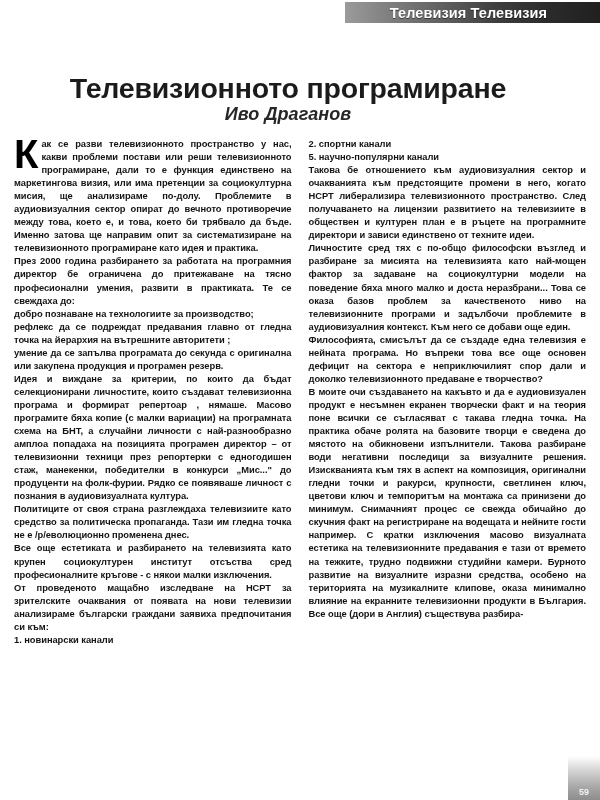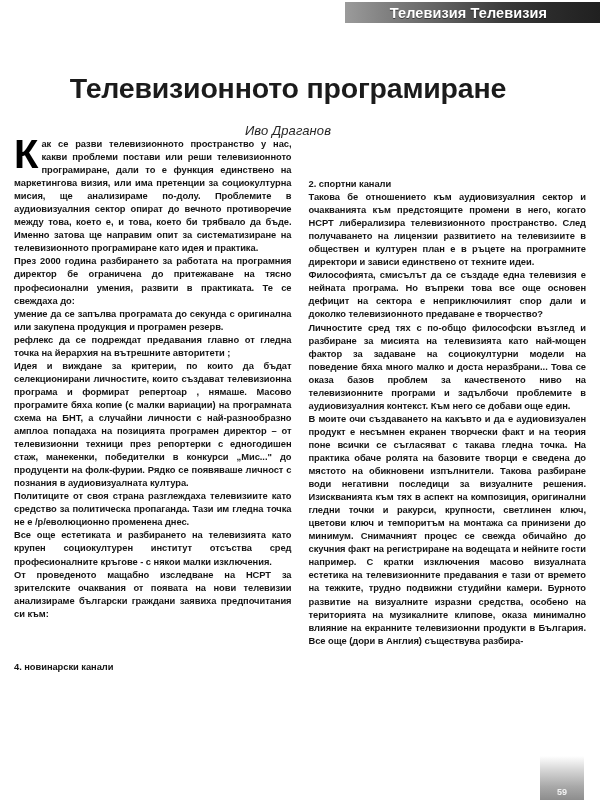--- a/index.html
+++ b/index.html
@@ -49,24 +49,24 @@
   }
   .doc-title {
     font-size: 28.5px;
     font-weight: bold;
     color: #1b1b1b;
     letter-spacing: -0.2px;
     line-height: 1.05;
     white-space: nowrap;
   }
   .doc-author {
-    margin-top: 19px;
-    font-size: 13px;
+    margin-top: 0;
+    font-size: 18px;
     font-style: italic;
-    font-weight: normal;
+    font-weight: bold;
     color: #262626;
     letter-spacing: 0.1px;
   }
 
   
   .columns {
     position: absolute;
     top: 138px;
     left: 14px;
     width: 572px;
@@ -80,21 +80,20 @@
     color: #141414;
     text-align: justify;
     font-weight: bold;
     letter-spacing: -0.05px;
   }
   .col p {
     margin: 0;
   }
   .col p.list-item {
     text-align: left;
-    margin-top: 40px;
   }
   .col p:last-child {
     text-align: justify;
   }
 
   
   .dropcap-para {
     position: relative;
     min-height: 40px;
   }
@@ -110,23 +109,23 @@
   }
 
   
   .col, .doc-title, .doc-author {
     -webkit-font-smoothing: antialiased;
   }
 
   
   .page-number {
     position: absolute;
-    right: 16px;
+    right: 0px;
     bottom: 0px;
-    width: 44px;
+    width: 32px;
     height: 44px;
     background: linear-gradient(to bottom, #ffffff 0%, #d8d8d8 30%, #a8a8a8 70%, #8d8d8d 100%);
     display: flex;
     align-items: flex-end;
     justify-content: center;
     box-sizing: border-box;
     padding-bottom: 3px;
   }
   .page-number .pn-text {
     font-size: 9px;
@@ -145,34 +144,36 @@
 <div class="title-block">
   <div class="doc-title">Телевизионното програмиране</div>
   <div class="doc-author">Иво Драганов</div>
 </div>
 
 <div class="columns">
 
   <div class="col">
     <p class="dropcap-para"><span class="dropcap">К</span><span>ак се разви телевизионното пространство у нас, какви проблеми постави или реши телевизионното програмиране, дали то е функция единствено на маркетингова визия, или има претенции за социокултурна мисия, ще анализираме по-долу. Проблемите в аудиовизуалния сектор опират до вечното противоречие между това, което е, и това, което би трябвало да бъде. Именно затова ще направим опит за систематизиране на телевизионното програмиране като идея и практика.</span></p>
     <p>През 2000 година разбирането за работата на програмния директор бе ограничена до притежаване на тясно професионални умения, развити в практиката. Те се свеждаха до:</p>
+    <p>добро познаване на технологиите за производство;</p>
+    <p>рефлекс да се подреждат предавания главно от гледна точка на йерархия на вътрешните авторитети ;</p>
     <p>умение да се запълва програмата до секунда с оригинална или закупена продукция и програмен резерв.</p>
-    <p>рефлекс да се подреждат предавания главно от гледна точка на йерархия на вътрешните авторитети ;</p>
     <p>Идея и виждане за критерии, по които да бъдат селекционирани личностите, които създават телевизионна програма и формират репертоар , нямаше. Масово програмите бяха копие (с малки вариации) на програмната схема на БНТ, а случайни личности с най-разнообразно амплоа попадаха на позицията програмен директор – от телевизионни техници през репортерки с едногодишен стаж, манекенки, победителки в конкурси „Мис..." до продуценти на фолк-фурии. Рядко се появяваше личност с познания в аудиовизуалната култура.</p>
     <p>Политиците от своя страна разглеждаха телевизиите като средство за политическа пропаганда. Тази им гледна точка не е /р/еволюционно променена днес.</p>
     <p>Все още естетиката и разбирането на телевизията като крупен социокултурен институт отсъства сред професионалните кръгове - с някои малки изключения.</p>
     <p>От проведеното мащабно изследване на НСРТ за зрителските очаквания от появата на нови телевизии анализираме български граждани заявиха предпочитания си към:</p>
-    <p class="list-item">4. новинарски канали</p>
+    <p class="list-item">1. новинарски канали</p>
   </div>
 
   <div class="col">
     <p class="list-item">2. спортни канали</p>
+    <p class="list-item">5. научно-популярни канали</p>
     <p>Такова бе отношението към аудиовизуалния сектор и очакванията към предстоящите промени в него, когато НСРТ либерализира телевизионното пространство. След получаването на лицензии развитието на телевизиите в обществен и културен план е в ръцете на програмните директори и зависи единствено от техните идеи.</p>
+    <p>Личностите сред тях с по-общо философски възглед и разбиране за мисията на телевизията като най-мощен фактор за задаване на социокултурни модели на поведение бяха много малко и доста неразбрани... Това се оказа базов проблем за качественото ниво на телевизионните програми и задълбочи проблемите в аудиовизуалния контекст. Към него се добави още един.</p>
     <p>Философията, смисълът да се създаде една телевизия е нейната програма. Но въпреки това все още основен дефицит на сектора е неприключилият спор дали и доколко телевизионното предаване е творчество?</p>
-    <p>Личностите сред тях с по-общо философски възглед и разбиране за мисията на телевизията като най-мощен фактор за задаване на социокултурни модели на поведение бяха много малко и доста неразбрани... Това се оказа базов проблем за качественото ниво на телевизионните програми и задълбочи проблемите в аудиовизуалния контекст. Към него се добави още един.</p>
     <p>В моите очи създаването на какъвто и да е аудиовизуален продукт е несъмнен екранен творчески факт и на теория поне всички се съгласяват с такава гледна точка. На практика обаче ролята на базовите творци е сведена до мястото на обикновени изпълнители. Такова разбиране води негативни последици за визуалните решения. Изискванията към тях в аспект на композиция, оригинални гледни точки и ракурси, крупности, светлинен ключ, цветови ключ и темпоритъм на монтажа са принизени до минимум. Снимачният процес се свежда обичайно до скучния факт на регистриране на водещата и нейните гости например. С кратки изключения масово визуалната естетика на телевизионните предавания е тази от времето на тежките, трудно подвижни студийни камери. Бурното развитие на визуалните изразни средства, особено на територията на музикалните клипове, оказа минимално влияние на екранните телевизионни продукти в България. Все още (дори в Англия) съществува разбира-</p>
   </div>
 
 </div>
 
 <div class="page-number">
   <span class="pn-text">59</span>
 </div>
 
 </body></html>

